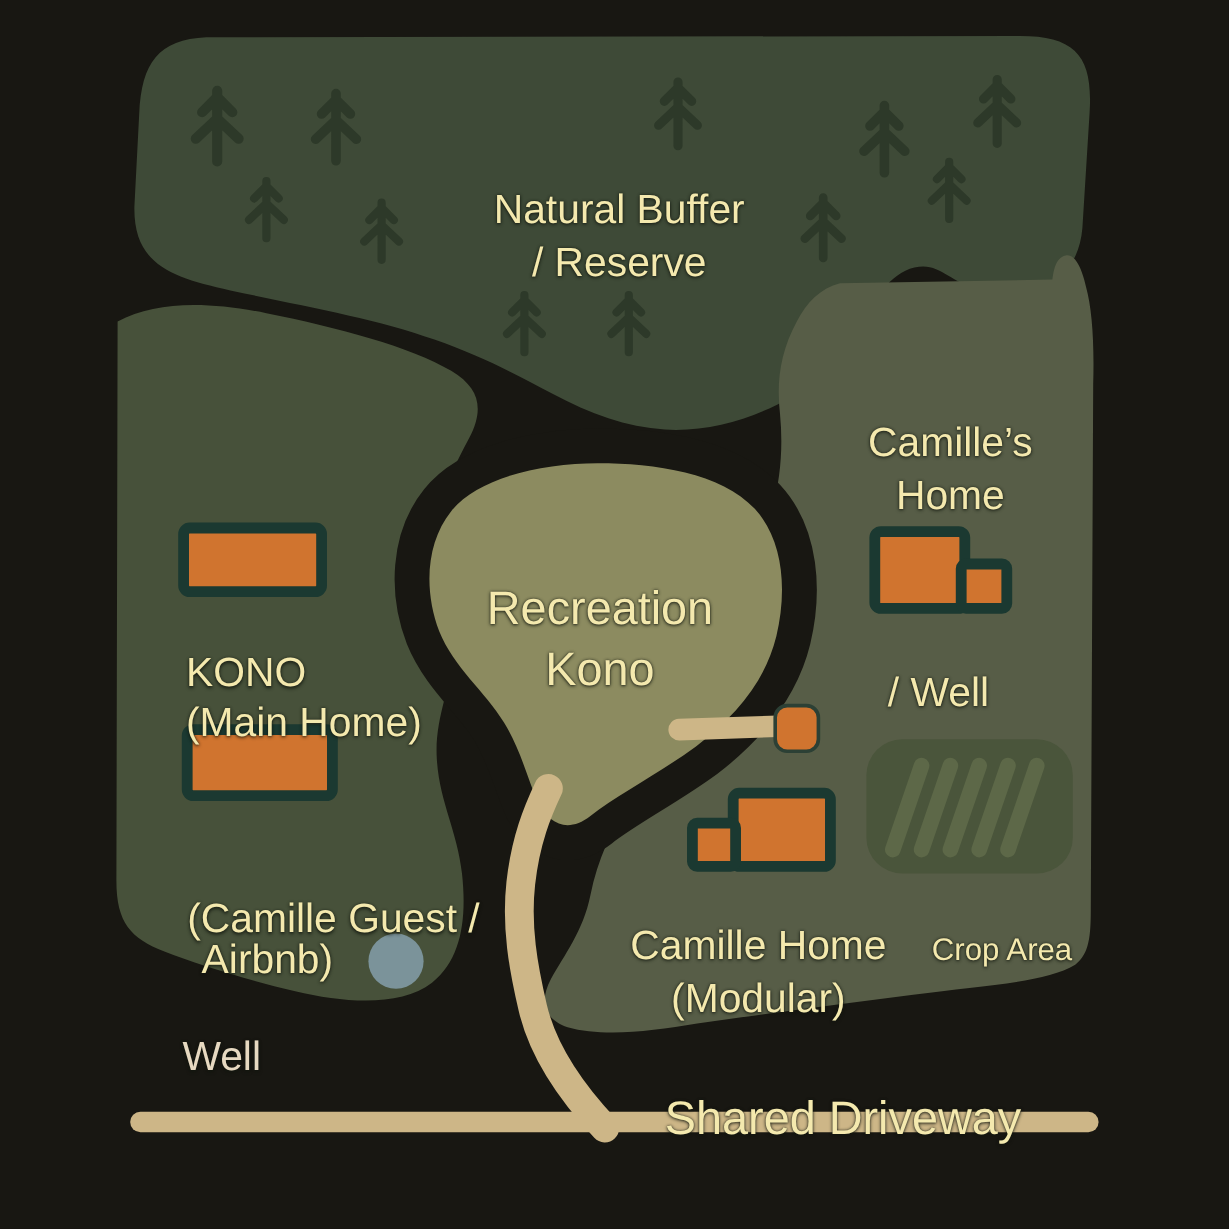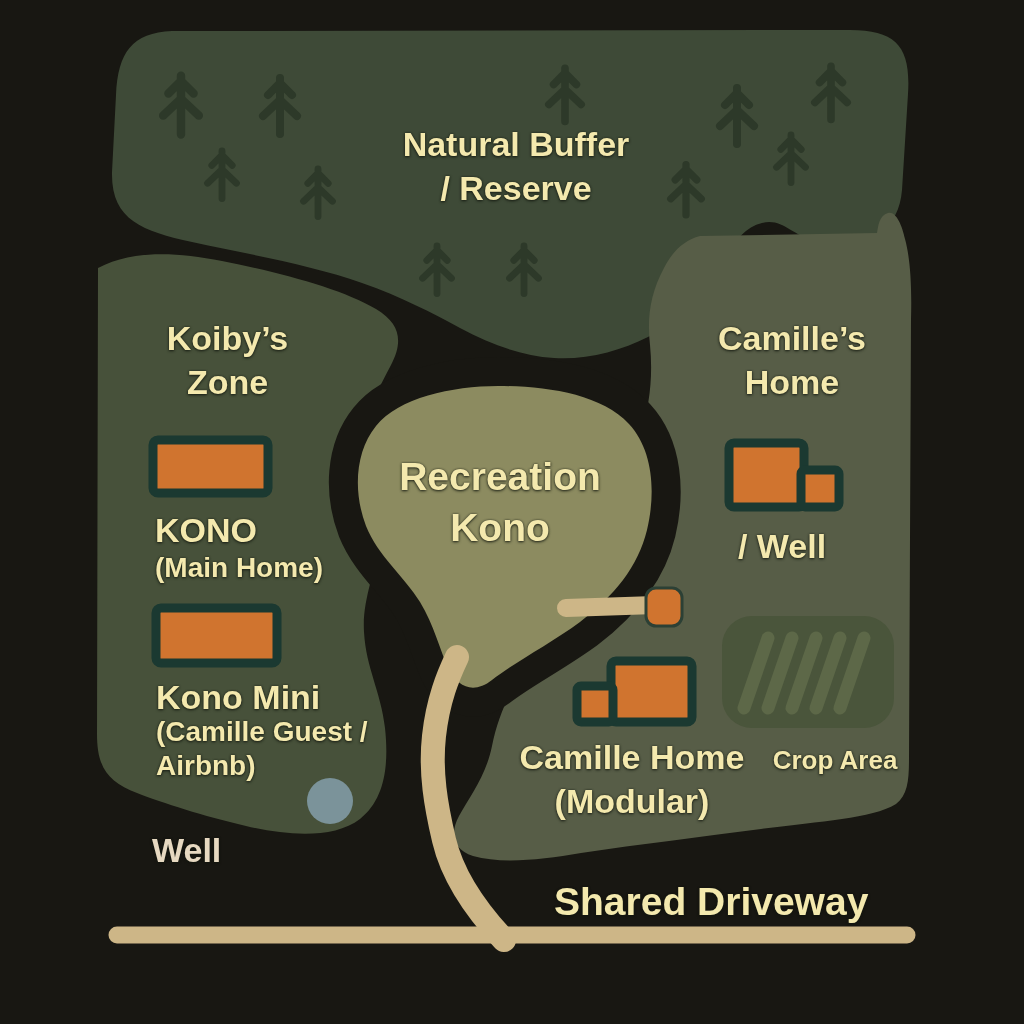--- a/index.html
+++ b/index.html
@@ -1,25 +1,25 @@
 <!DOCTYPE html>
 <html><head>
 <meta charset="utf-8">
 <style>
   html,body{margin:0;padding:0;background:#181712;}
   #stage{position:relative;width:1024px;height:1024px;background:#181712;overflow:hidden;
          font-family:"Liberation Sans","DejaVu Sans",sans-serif;}
   #map-svg{position:absolute;left:0;top:0;}
-  .lbl{position:absolute;color:#f4e9ae;font-weight:700;line-height:1.3;
+  .lbl{position:absolute;color:#f4e9ae;font-weight:400;line-height:1.3;
        text-shadow:0 1px 3px rgba(18,22,14,0.85),0 0 2px rgba(18,22,14,0.6);
-       white-space:nowrap;}
+       white-space:nowrap;margin-top:31px;}
   .center{text-align:center;}
   .big{font-size:34px;}
   .mid{font-size:39px;}
-  .small{font-size:28px;line-height:1.22;}
+  .small{font-size:34px;line-height:1.22;}
   .well-color{color:#e7d9c1;text-align:right;}
   .lbl div{white-space:nowrap;}
 </style>
 </head>
 <body>
 
 <div id="stage">
 
 <svg id="map-svg" width="1024" height="1024" viewBox="0 0 1024 1024">
 
@@ -97,41 +97,36 @@
   <rect x="646" y="588" width="36" height="38" rx="10" fill="#d0742f" stroke="#2c4035" stroke-width="3"></rect>
 
   <circle cx="330" cy="801" r="23" fill="#7b939a"></circle>
 </svg>
 
   <div class="lbl big center" style="left:316px;top:122px;width:400px;">
     <div>Natural Buffer</div>
     <div>/ Reserve</div>
   </div>
 
-  <div class="lbl big center" style="left:115px;top:316px;width:225px;">
-    <div>Koiby’s</div>
-    <div>Zone</div>
-  </div>
 
   <div class="lbl big center" style="left:677px;top:316px;width:230px;">
     <div>Camille’s</div>
     <div>Home</div>
   </div>
 
   <div class="lbl mid center" style="left:385px;top:452px;width:230px;">
     <div>Recreation</div>
     <div>Kono</div>
   </div>
 
   <div class="lbl big" style="left:155px;top:508px;">KONO</div>
   <div class="lbl small" style="left:155px;top:551px;">(Main Home)</div>
 
-  <div class="lbl big" style="left:156px;top:675px;">Kono Mini</div>
   <div class="lbl small" style="left:156px;top:715px;">(Camille Guest /</div>
-  <div class="lbl small" style="left:156px;top:749px;">Airbnb)</div>
+  <div class="lbl small" style="left:168px;top:749px;">Airbnb)</div>
 
   <div class="lbl big center" style="left:667px;top:524px;width:230px;">
     <div>/ Well</div>
   </div>
 
   <div class="lbl big center" style="left:502px;top:735px;width:260px;">
     <div>Camille Home</div>
     <div>(Modular)</div>
   </div>
 

